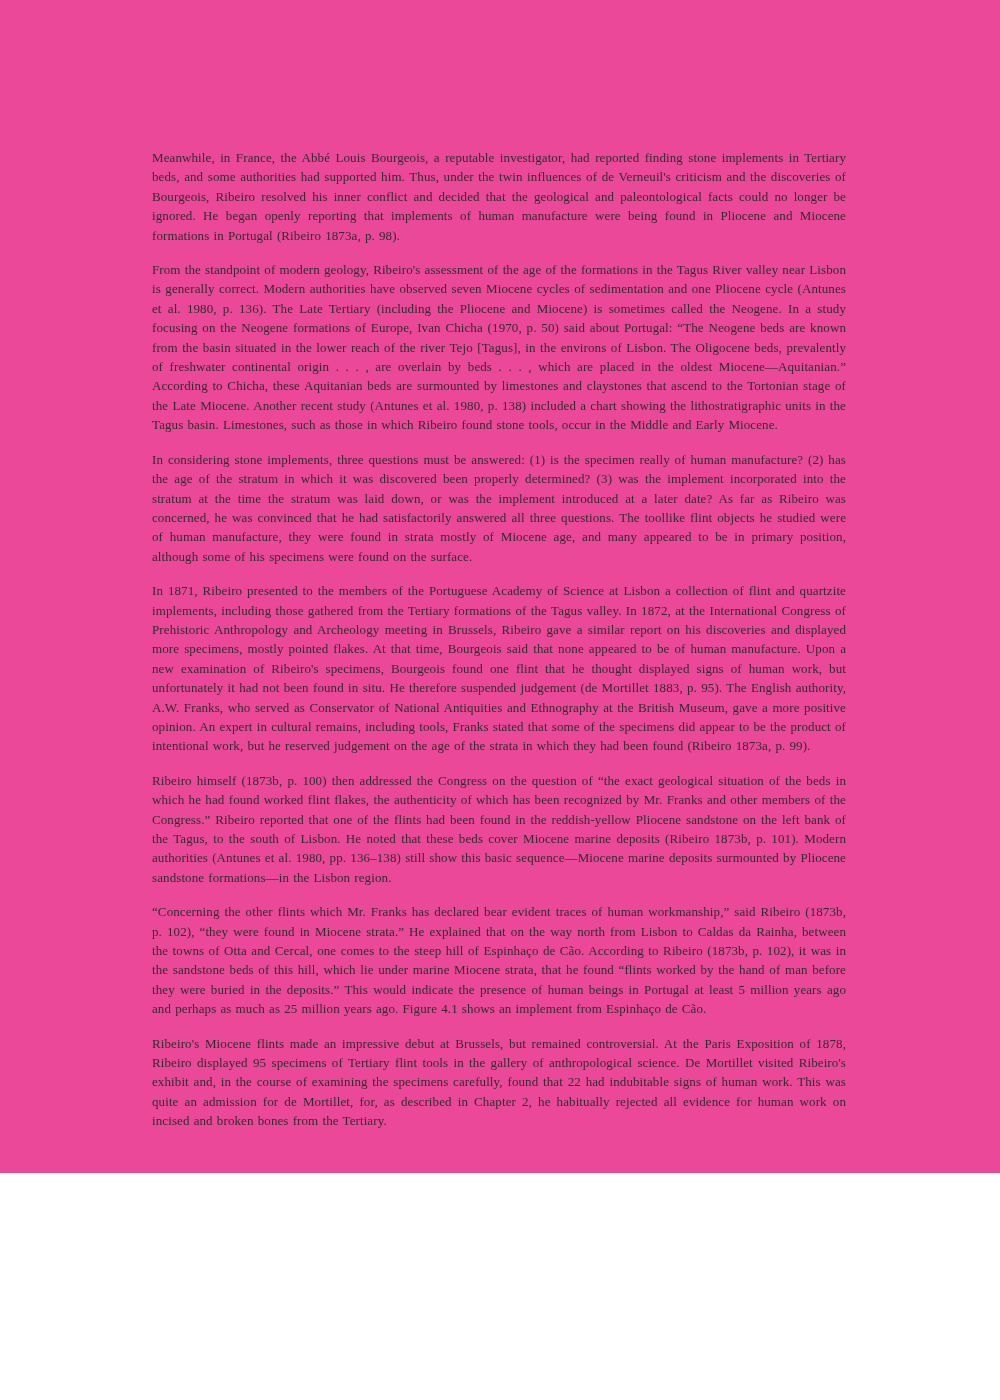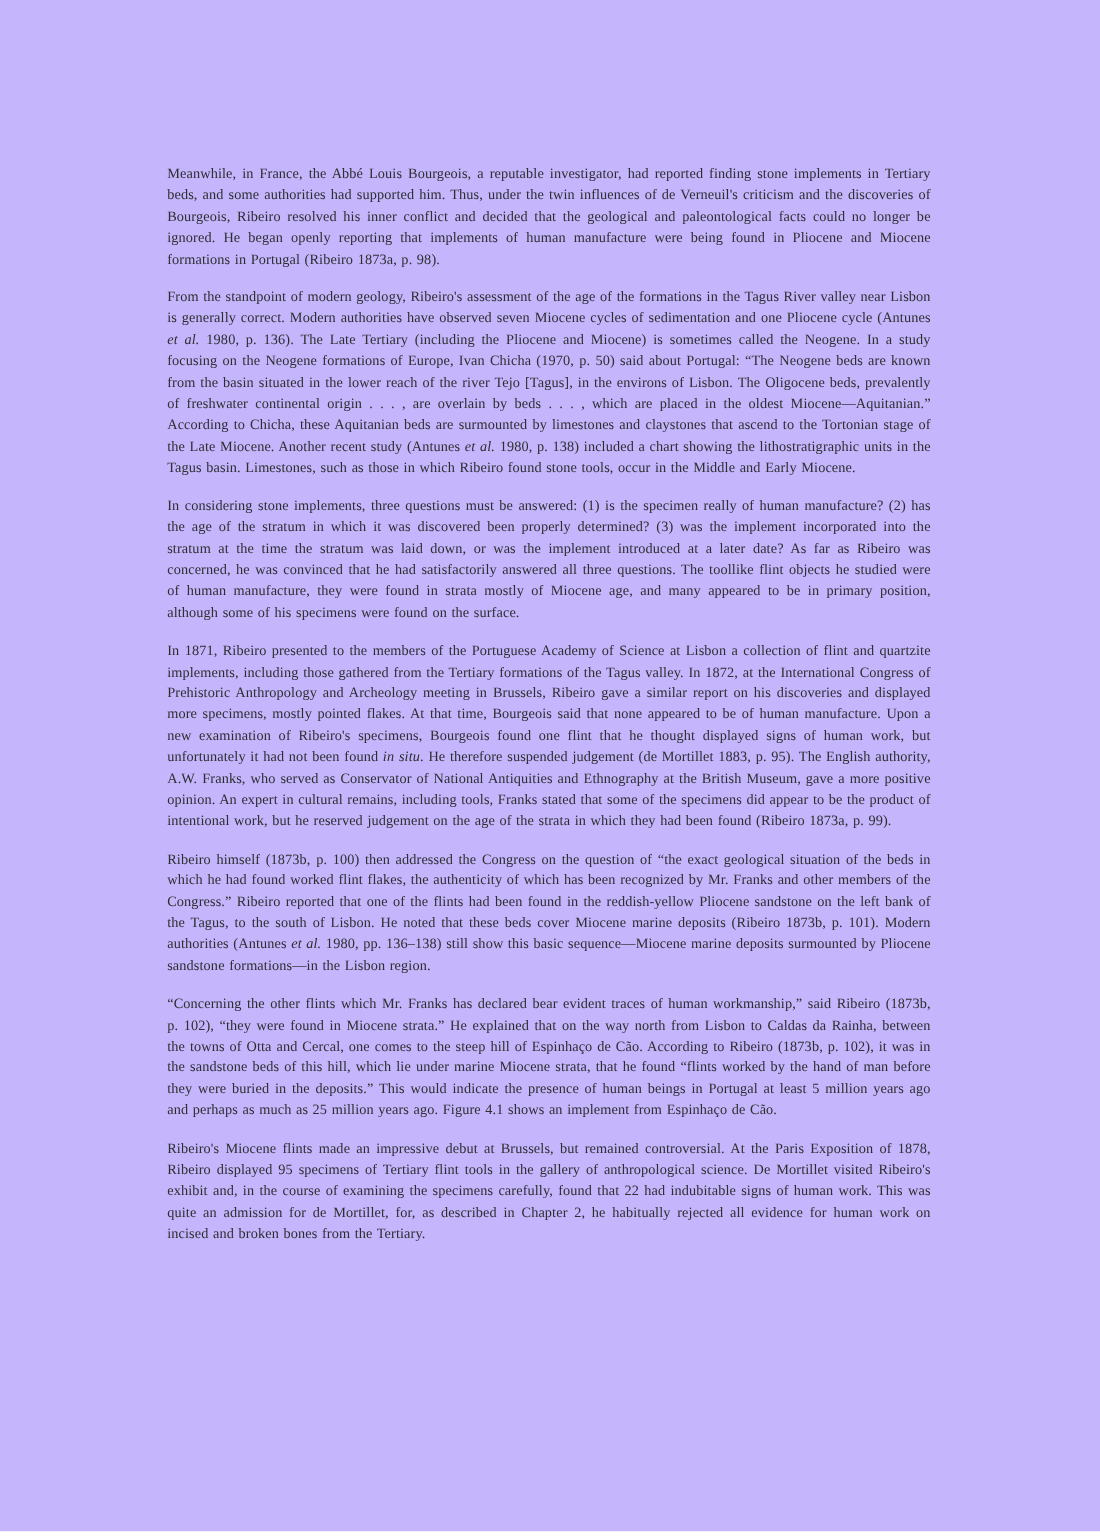--- a/index.html
+++ b/index.html
@@ -9,41 +9,40 @@
   body {
     width: 1000px;
     height: 1400px;
     background: #ffffff;
     font-family: "Liberation Serif", "DejaVu Serif", serif;
     overflow: hidden;
   }
   .scan-page {
     position: relative;
     width: 1000px;
-    height: 1392px;
-    background: #c4b5fd;
+    height: 1173px;
+    background: #ec4899;
   }
   .text-block {
     position: absolute;
     left: 152px;
     top: 148px;
     width: 694px;
   }
   .para {
     margin: 0 0 15px 0;
     font-size: 13px;
     line-height: 19.4px;
     color: #2e2e2e;
     text-align: justify;
     text-justify: inter-word;
     letter-spacing: 0.1px;
     word-spacing: 0.06em;
   }
   .para .it {
-    font-style: italic;
   }
 </style>
 </head>
 <body>
 
 <div class="scan-page">
   <div class="text-block">
       <p class="para"><span>Meanwhile, in France, the Abbé Louis Bourgeois, a reputable investigator, had reported finding stone implements in Tertiary beds, and some authorities had supported him. Thus, under the twin influences of de Verneuil's criticism and the discoveries of Bourgeois, Ribeiro resolved his inner conflict and decided that the geological and paleontological facts could no longer be ignored. He began openly reporting that implements of human manufacture were being found in Pliocene and Miocene formations in Portugal (Ribeiro 1873a, p. 98).</span></p>
       <p class="para"><span>From the standpoint of modern geology, Ribeiro's assessment of the age of the formations in the Tagus River valley near Lisbon is generally correct. Modern authorities have observed seven Miocene cycles of sedimentation and one Pliocene cycle (Antunes </span><span class="it">et al.</span><span> 1980, p. 136). The Late Tertiary (including the Pliocene and Miocene) is sometimes called the Neogene. In a study focusing on the Neogene formations of Europe, Ivan Chicha (1970, p. 50) said about Portugal: “The Neogene beds are known from the basin situated in the lower reach of the river Tejo [Tagus], in the environs of Lisbon. The Oligocene beds, prevalently of freshwater continental origin . . . , are overlain by beds . . . , which are placed in the oldest Miocene—Aquitanian.” According to Chicha, these Aquitanian beds are surmounted by limestones and claystones that ascend to the Tortonian stage of the Late Miocene. Another recent study (Antunes </span><span class="it">et al.</span><span> 1980, p. 138) included a chart showing the lithostratigraphic units in the Tagus basin. Limestones, such as those in which Ribeiro found stone tools, occur in the Middle and Early Miocene.</span></p>
       <p class="para"><span>In considering stone implements, three questions must be answered: (1) is the specimen really of human manufacture? (2) has the age of the stratum in which it was discovered been properly determined? (3) was the implement incorporated into the stratum at the time the stratum was laid down, or was the implement introduced at a later date? As far as Ribeiro was concerned, he was convinced that he had satisfactorily answered all three questions. The toollike flint objects he studied were of human manufacture, they were found in strata mostly of Miocene age, and many appeared to be in primary position, although some of his specimens were found on the surface.</span></p>

